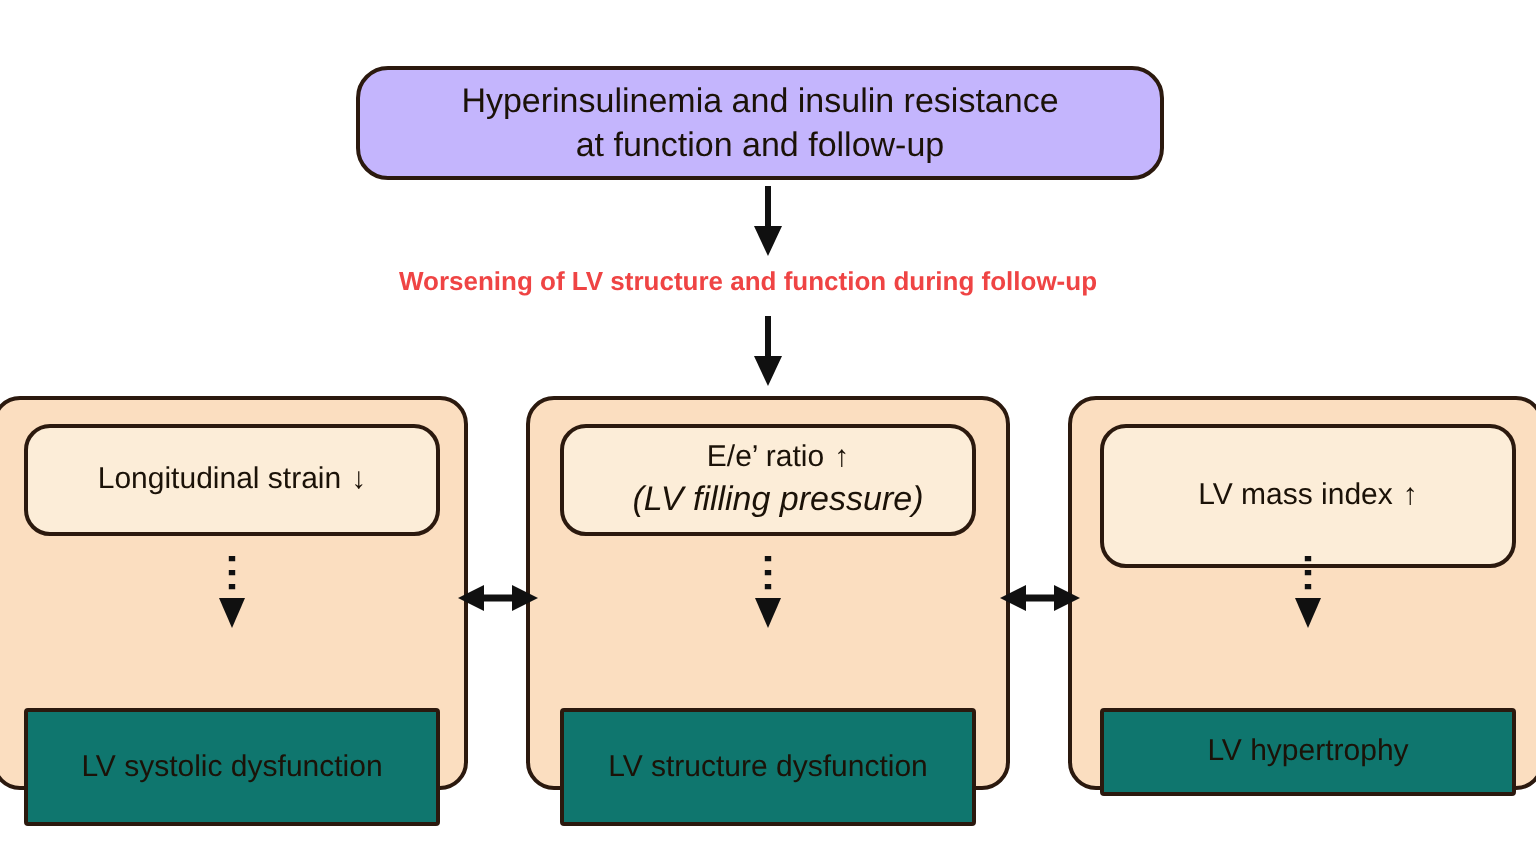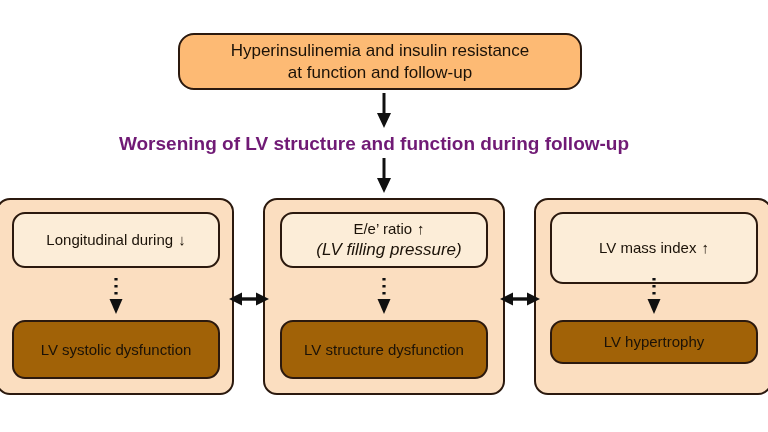--- a/index.html
+++ b/index.html
@@ -32,21 +32,21 @@
     color: #1b1208;
     line-height: 1.28;
   }
 
   
   .node--hero {
     left: 178px;
     top: 33px;
     width: 404px;
     height: 57px;
-    background: #fdba74;
+    background: #c4b5fd;
     border-radius: 16px;
     font-size: 17px;
   }
   .node--hero .line { display: block; }
 
   
   .panel {
     position: absolute;
     box-sizing: border-box;
     background: #fbdec0;
@@ -57,23 +57,24 @@
   .panel--center { left: 263px; top: 198px; width: 242px; height: 197px; }
   .panel--right  { left: 534px; top: 198px; width: 238px; height: 197px; }
 
   
   .node--marker {
     background: #fcedd8;
     font-size: 15px;
     border-radius: 13px;
   }
   .node--outcome {
-    background: #a16207;
+    background: #0f766e;
     font-size: 15px;
-    border-radius: 13px;
+    border-radius: 2px;
+    margin-top: 34px;
   }
   .sub {
     font-size: 17px;
     font-style: italic;
     margin-top: 1px;
   }
 
   
   .mk-left    { left: 12px;  top: 212px; width: 208px; height: 56px; }
   .oc-left    { left: 12px;  top: 320px; width: 208px; height: 59px; }
@@ -82,23 +83,23 @@
   .mk-right   { left: 550px; top: 212px; width: 208px; height: 72px; }
   .oc-right   { left: 550px; top: 320px; width: 208px; height: 44px; }
 
   
   .flow-heading {
     position: absolute;
     left: 0;
     top: 133px;
     width: 748px;
     text-align: center;
-    font-size: 19px;
+    font-size: 13px;
     font-weight: bold;
-    color: #701a75;
+    color: #ef4444;
   }
 
   
   .arrow-svg { position: absolute; }
   .arrow-down-1 { left: 368px; top: 92px;  }
   .arrow-down-2 { left: 368px; top: 157px; }
 
   .dotted-left   { left: 104px; top: 276px; }
   .dotted-center { left: 372px; top: 276px; }
   .dotted-right  { left: 642px; top: 276px; }
@@ -127,21 +128,21 @@
     <line x1="16" y1="1" x2="16" y2="24" stroke="#101010" stroke-width="3"></line>
     <polygon points="16,36 9,21 23,21" fill="#101010"></polygon>
   </svg>
 
   <div class="panel panel--left"></div>
   <div class="panel panel--center"></div>
   <div class="panel panel--right"></div>
 
   <div class="node node--marker mk-left">
     <span>
-      <span>Longitudinal during</span><span style="font-weight:bold;padding-left:5px;">↓</span>
+      <span>Longitudinal strain</span><span style="font-weight:bold;padding-left:5px;">↓</span>
     </span>
   </div>
 
   <svg class="arrow-svg dotted-left" width="24" height="40" viewBox="0 0 24 40">
     <line x1="12" y1="2" x2="12" y2="22" stroke="#101010" stroke-width="3.2" stroke-dasharray="2.6 4.4" stroke-linecap="butt"></line>
     <polygon points="12,38 5.5,23 18.5,23" fill="#101010"></polygon>
   </svg>
 
   <div class="node node--outcome oc-left">
     <span>LV systolic dysfunction</span>

